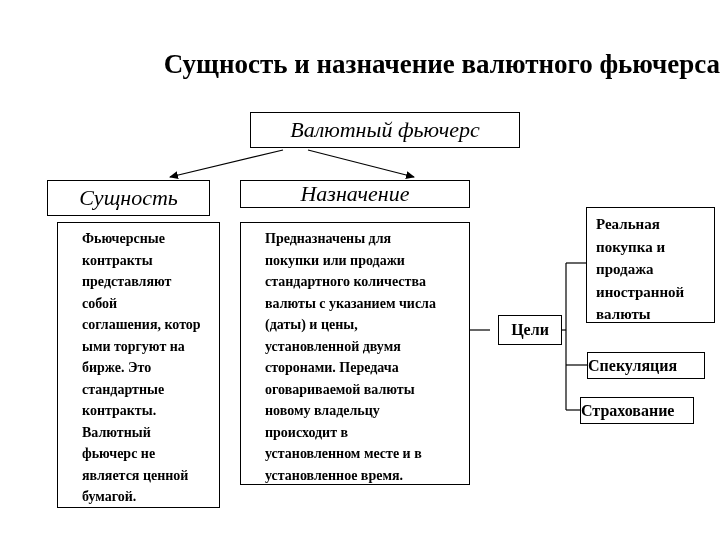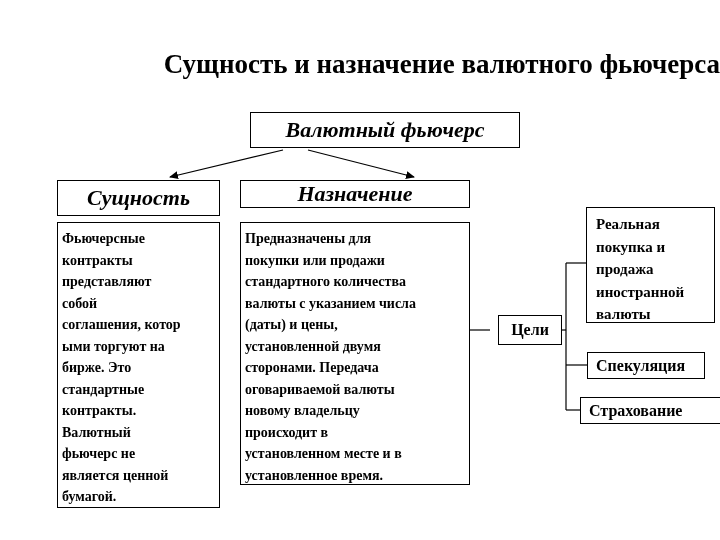--- a/index.html
+++ b/index.html
@@ -40,49 +40,48 @@
     box-sizing: border-box;
     border: 1px solid #000000;
     background: #ffffff;
   }
   .centered {
     display: flex;
     align-items: center;
     justify-content: center;
   }
   .hdr {
-    font-weight: bold;
+    font-weight: normal;
     font-style: italic;
     font-size: 22px;
   }
   .root-box   { left: 250px; top: 112px; width: 270px; height: 36px; }
-  .essence-hdr{ left: 57px;  top: 180px; width: 163px; height: 36px; }
+  .essence-hdr{ left: 47px;  top: 180px; width: 163px; height: 36px; }
   .purpose-hdr{ left: 240px; top: 180px; width: 230px; height: 28px; }
   .essence-body { left: 57px;  top: 222px; width: 163px; height: 286px; }
   .purpose-body { left: 240px; top: 222px; width: 230px; height: 263px; }
   .body-text {
     font-weight: bold;
     font-size: 14px;
     line-height: 21.5px;
-    padding: 5px 2px 0 4px;
+    padding: 5px 2px 0 24px;
     white-space: pre;
     overflow: hidden;
   }
   .goals-box { left: 498px; top: 315px; width: 64px; height: 30px; font-weight: bold; font-size: 16px; }
   .goal-real { left: 586px; top: 207px; width: 129px; height: 116px;
                font-weight: bold; font-size: 15px; line-height: 22.5px;
                padding: 5px 2px 12px 9px; white-space: pre; overflow: hidden; }
   .goal-spec { left: 587px; top: 352px; width: 118px; height: 27px; }
-  .goal-ins  { left: 580px; top: 397px; width: 141px; height: 27px; }
+  .goal-ins  { left: 580px; top: 397px; width: 114px; height: 27px; }
   .goal-small {
     display: flex;
     align-items: center;
     font-weight: bold;
     font-size: 16px;
-    padding-left: 8px;
   }
 </style>
 </head>
 <body>
 
 <div class="canvas">
 
   <h1 class="title">Сущность и назначение валютного фьючерса</h1>
 
   <svg class="connector-layer" width="720" height="540" viewBox="0 0 720 540">

